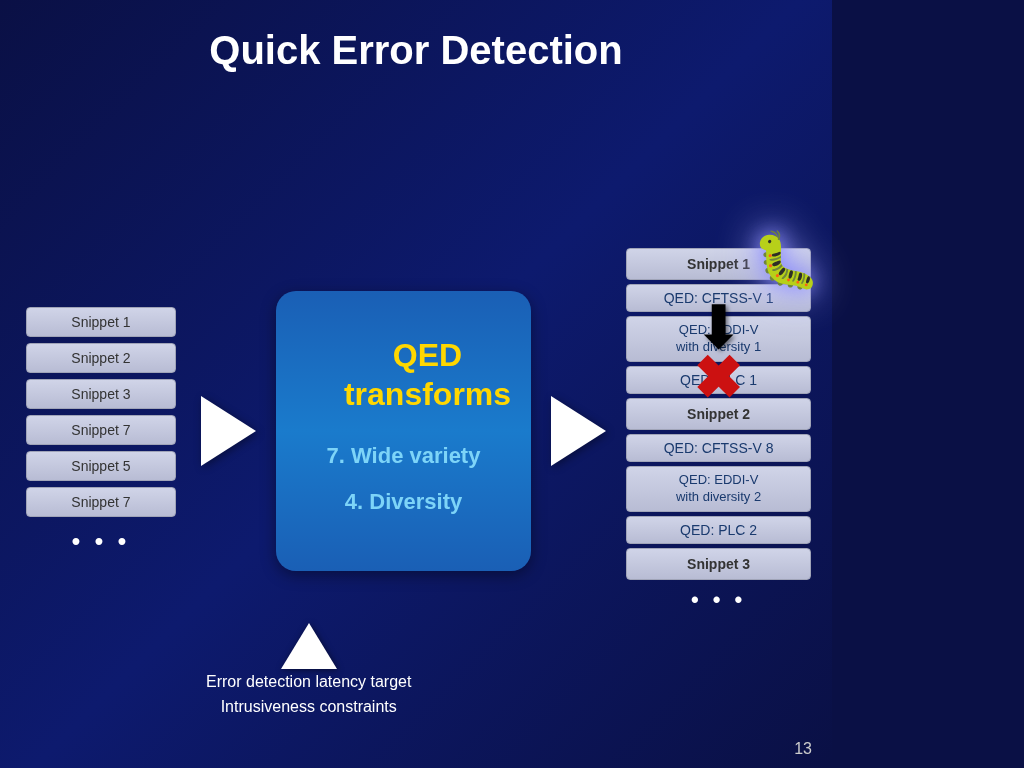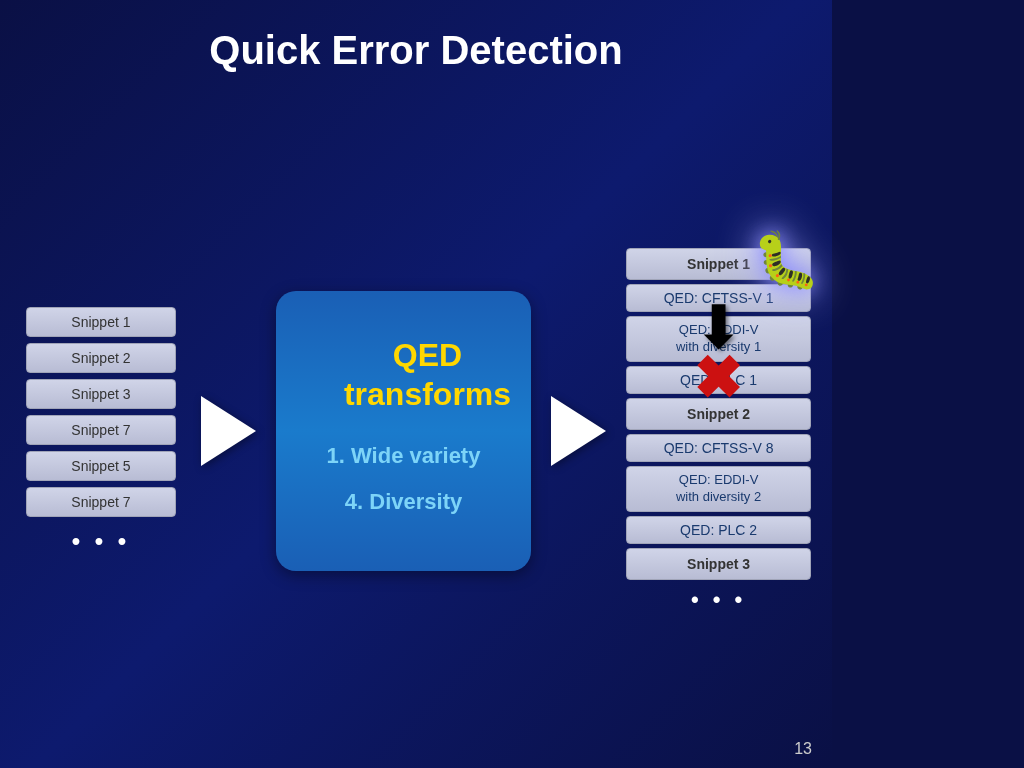--- a/index.html
+++ b/index.html
@@ -238,21 +238,21 @@
       <div class="dots">• • •</div>
     </div>
 
     <div class="arrow-right"></div>
 
     <div class="qed-box">
       <div class="qed-title">
         <span>QED</span><br>
         <span>transforms</span>
       </div>
-      <div class="qed-item">1. Wide variety</div>
+      <div class="qed-item">7. Wide variety</div>
       <div class="qed-item">4. Diversity</div>
     </div>
 
     <div class="arrow-right"></div>
 
     <div class="snippets-right">
 
       <div class="bug-container">🐛</div>
 
       <div class="right-overlay-arrows">
@@ -267,16 +267,23 @@
       <div class="snippet-box-right large-text">Snippet 2</div>
       <div class="snippet-box-right">QED: CFTSS-V 8</div>
       <div class="snippet-box-right small-text">QED: EDDI-V<br>with diversity 2</div>
       <div class="snippet-box-right">QED: PLC 2</div>
       <div class="snippet-box-right large-text">Snippet 3</div>
       <div class="right-dots">• • •</div>
     </div>
 
   </div>
 
+  <div style="position: absolute; bottom: 48px; left: 50%; transform: translateX(-210px); display: flex; flex-direction: column; align-items: center;">
+    <div class="arrow-up-shape"></div>
+    <div class="bottom-text">
+      <div>Error detection latency target</div>
+      <div>Intrusiveness constraints</div>
+    </div>
+  </div>
 
   <div class="slide-number">13</div>
 
 </div>
 
 </body></html>

